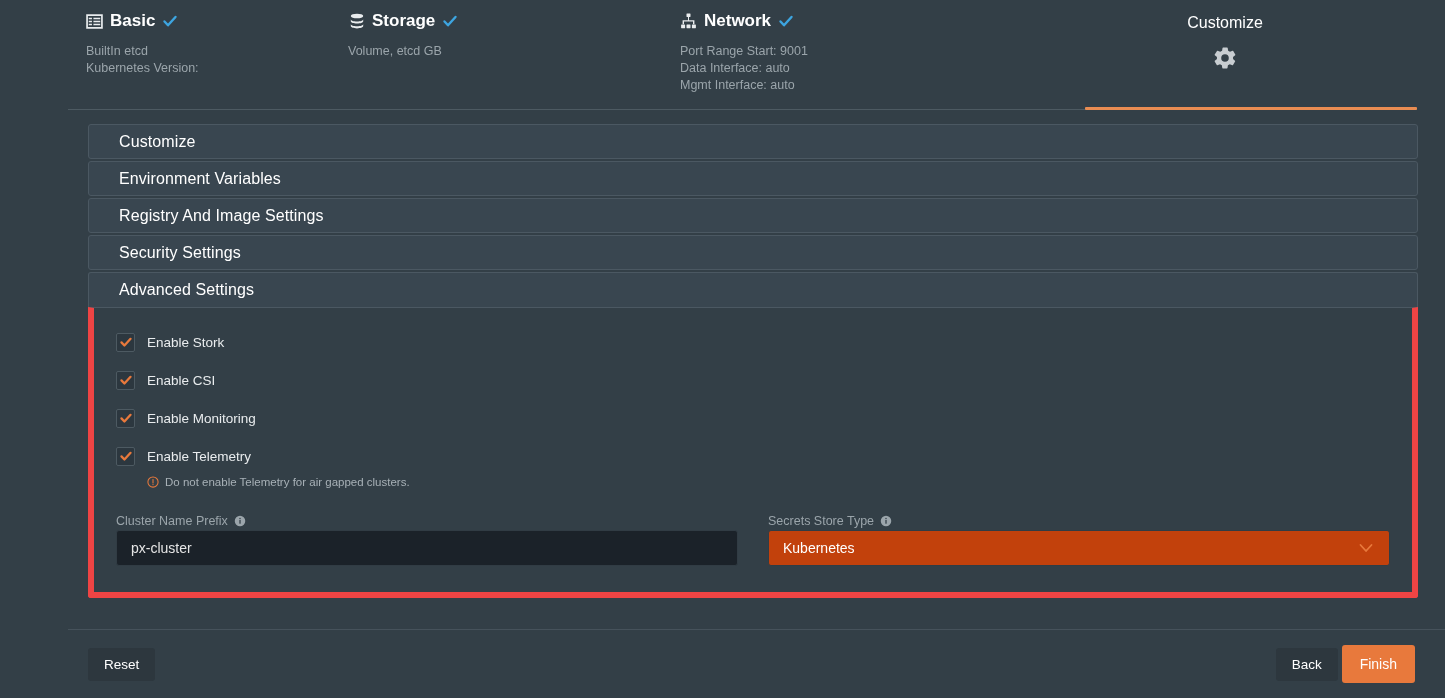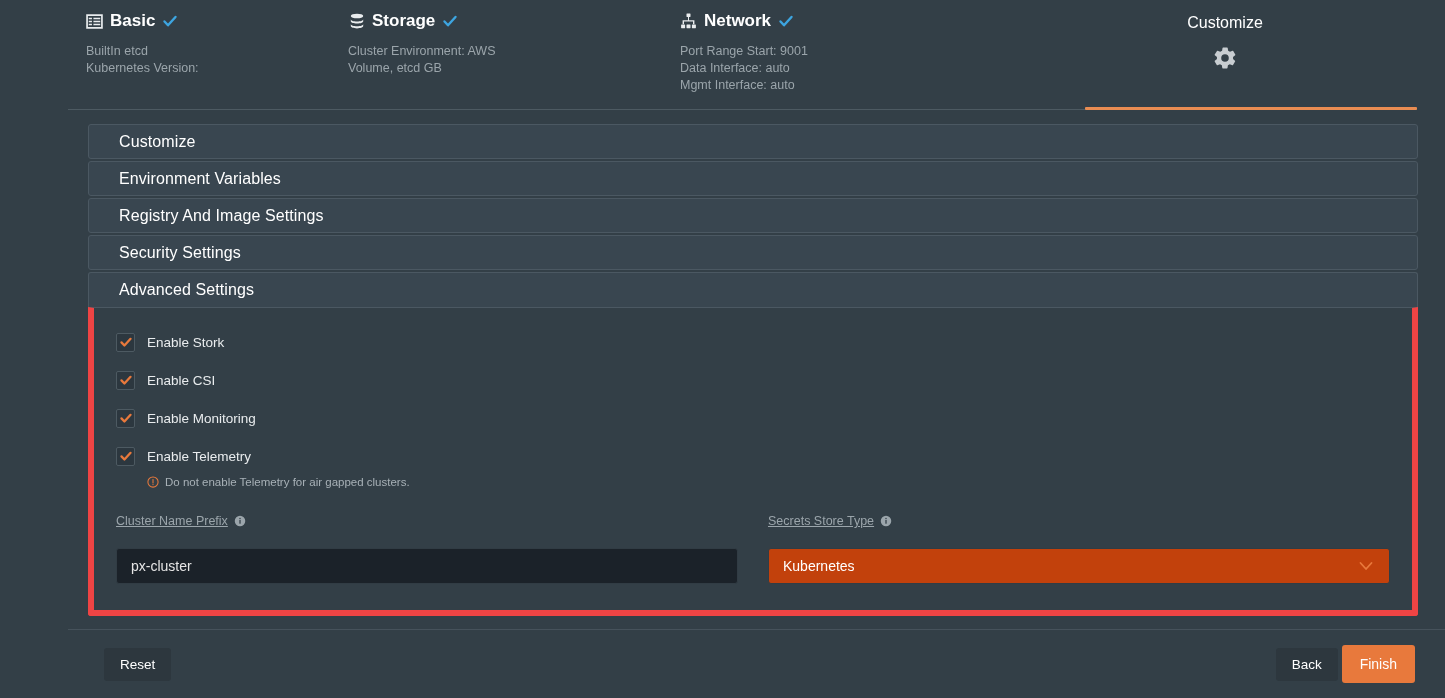--- a/index.html
+++ b/index.html
@@ -170,22 +170,21 @@
     gap: 30px;
     margin-top: 26px;
   }
   .field { width: 629px; }
   .field-label {
     display: flex;
     align-items: center;
     gap: 6px;
     font-size: 12.5px;
     color: #9ba5ab;
-    margin-bottom: 20px;
-    text-decoration: underline;
+    margin-bottom: 2px;
   }
   .info-icon {
     width: 12px; height: 12px;
     display: inline-flex; color: #9ba5ab;
   }
   .info-icon svg { display: block; }
   .text-input {
     width: 100%;
     height: 36px;
     background: #1b2229;
@@ -224,21 +223,21 @@
   
   .footer-rule {
     position: absolute;
     left: 68px; right: 0;
     bottom: 68px;
     height: 1px;
     background: #46525b;
   }
   .footer {
     position: absolute;
-    left: 16px; right: 0; bottom: 0;
+    left: 0; right: 0; bottom: 0;
     height: 68px;
     padding: 0 30px 0 88px;
     display: flex;
     align-items: center;
     justify-content: space-between;
   }
   .btn {
     font-family: "Liberation Sans", sans-serif;
     font-size: 13.5px;
     border-radius: 3px;
@@ -291,21 +290,20 @@
         </svg>
       </span>
       <span>Storage</span>
       <span class="check-icon">
         <svg width="16" height="16" viewBox="0 0 16 16" fill="none" stroke="currentColor" stroke-width="2.4" stroke-linecap="round" stroke-linejoin="round">
           <path d="M2.5 8.5l3.5 3.8L13.5 4"></path>
         </svg>
       </span>
     </div>
     <div class="step-meta">
-      <div>Cluster Environment: AWS</div>
       <div>Volume, etcd GB</div>
     </div>
   </div>
 
   <div class="step step-network">
     <div class="step-title">
       <span class="step-icon">
         <svg width="17" height="16" viewBox="0 0 16 16" fill="currentColor">
           <rect x="6" y="0.6" width="4" height="3.4" rx="0.4"></rect>
           <rect x="0.6" y="11.6" width="4" height="3.6" rx="0.4"></rect>

